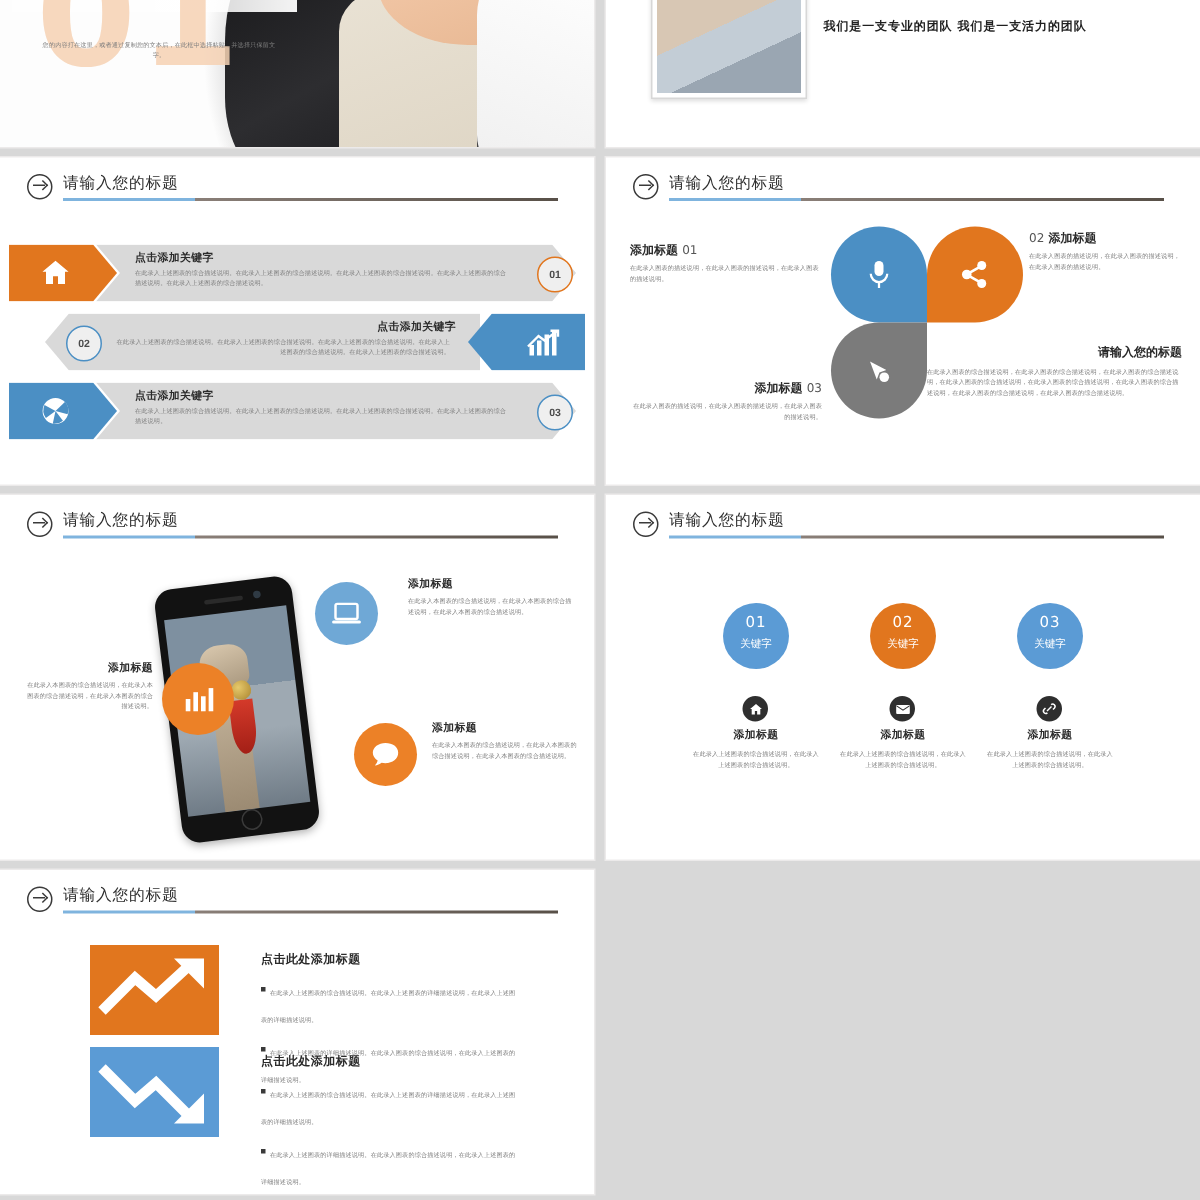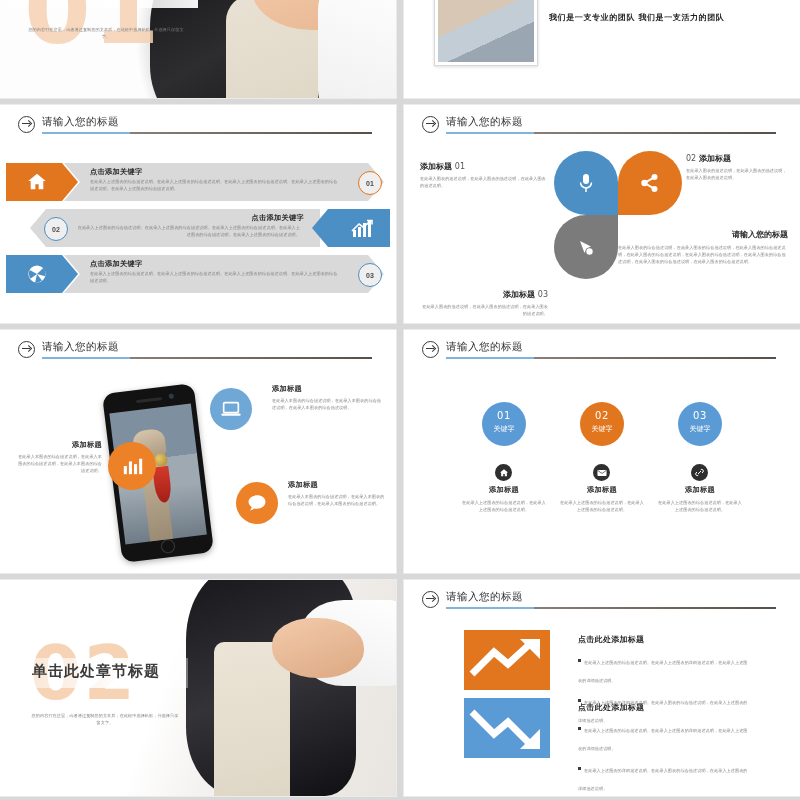--- a/index.html
+++ b/index.html
@@ -235,21 +235,21 @@
       <div class="cn" style="font-size:8px;font-weight:bold;color:#2b2b2b;"><span>添加标题</span> <span style="font-weight:normal;color:#555;">01</span></div>
       <div class="ph cn" style="margin-top:3px;">在此录入图表的描述说明，在此录入图表的描述说明，在此录入图表的描述说明。</div>
     </div>
 
     <div style="position:absolute;left:282px;top:48px;width:104px;">
       <div class="cn" style="font-size:8px;font-weight:bold;color:#2b2b2b;"><span style="font-weight:normal;color:#555;">02</span> <span>添加标题</span></div>
       <div class="ph cn" style="margin-top:3px;">在此录入图表的描述说明，在此录入图表的描述说明，在此录入图表的描述说明。</div>
     </div>
 
     <div style="position:absolute;left:18px;top:148px;width:126px;text-align:right;">
-      <div class="cn" style="font-size:8px;font-weight:bold;color:#2b2b2b;margin-top:36px;"><span>添加标题</span> <span style="font-weight:normal;color:#555;">03</span></div>
+      <div class="cn" style="font-size:8px;font-weight:bold;color:#2b2b2b;"><span>添加标题</span> <span style="font-weight:normal;color:#555;">03</span></div>
       <div class="ph cn" style="margin-top:3px;">在此录入图表的描述说明，在此录入图表的描述说明，在此录入图表的描述说明。</div>
     </div>
 
     <div style="position:absolute;left:214px;top:124px;width:170px;">
       <div class="cn" style="font-size:8px;font-weight:bold;color:#2b2b2b;text-align:right;">请输入您的标题</div>
       <div class="ph cn" style="margin-top:4px;">在此录入图表的综合描述说明，在此录入图表的综合描述说明，在此录入图表的综合描述说明，在此录入图表的综合描述说明，在此录入图表的综合描述说明，在此录入图表的综合描述说明，在此录入图表的综合描述说明，在此录入图表的综合描述说明。</div>
     </div>
   </div>
 
   <div class="slide s5">
@@ -352,31 +352,20 @@
         <path d="M13.5 5.5a3.2 3.2 0 0 1 4.5 4.5l-2 2" stroke="#fff" stroke-width="2" fill="none"></path>
         <path d="M8.5 16.5a3.2 3.2 0 0 1-4.5-4.5l2-2" stroke="#fff" stroke-width="2" fill="none"></path>
       </svg>
     </div>
     <div style="position:absolute;left:252px;top:155px;width:88px;text-align:center;">
       <div class="h3 cn">添加标题</div>
       <div class="ph cn" style="margin-top:4px;">在此录入上述图表的综合描述说明，在此录入上述图表的综合描述说明。</div>
     </div>
   </div>
 
-  <div class="slide s7">
-    <div class="s7bg"></div>
-    <div class="suit"></div>
-    <div class="shirt"></div>
-    <div class="cuff"></div>
-    <div class="hands"></div>
-    <div class="num cn">02</div>
-    <div class="band"></div>
-    <div class="ttl cn">单击此处章节标题</div>
-    <div class="desc ph cn">您的内容打在这里，或者通过复制您的文本后，在此框中选择粘贴，并选择只保留文字。</div>
-  </div>
 
   <div class="slide s8">
     <div class="hdr">
       <span class="ico"></span>
       <span class="ttl cn">请输入您的标题</span>
       <span class="rule"></span>
     </div>
 
     <div class="chartbox" style="left:60px;top:50px;background:#e1761e;">
       <svg width="86" height="60" viewBox="0 0 86 60">

